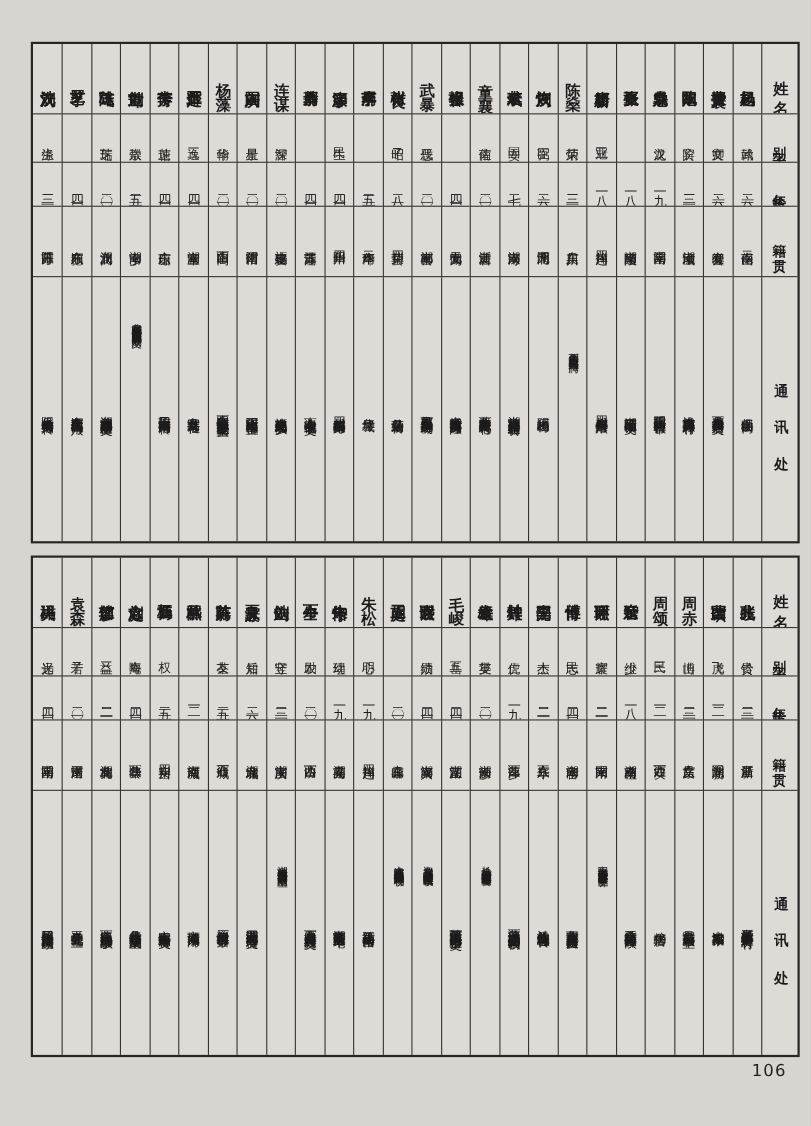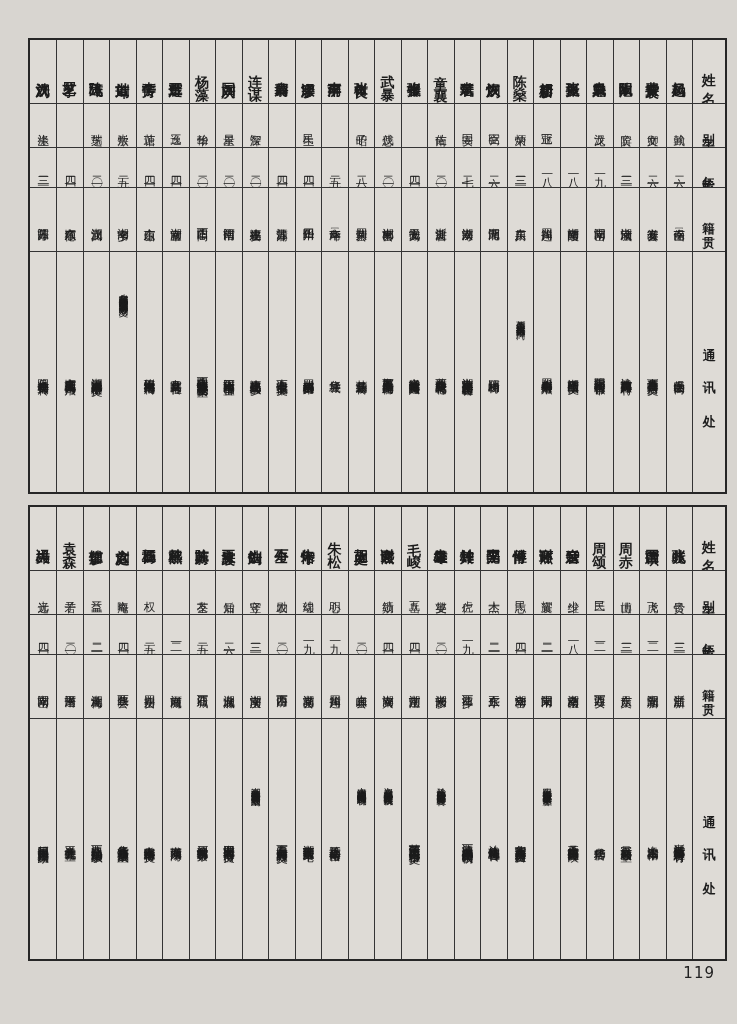--- a/index.html
+++ b/index.html
@@ -1015,14 +1015,14 @@
           <span class="vtext age">二四</span>
         </div>
     <div class="cell c-origin">
           <span class="vtext origin">湖南岳阳</span>
         </div>
     <div class="cell c-addr">
           <span class="vtext addr">岳州筻口同永兴转后山坪冯家庄</span>
         </div>
   </div>
 </div>
-  <div class="page-number">119</div>
+  <div class="page-number">106</div>
 </div>
 
 </body></html>

